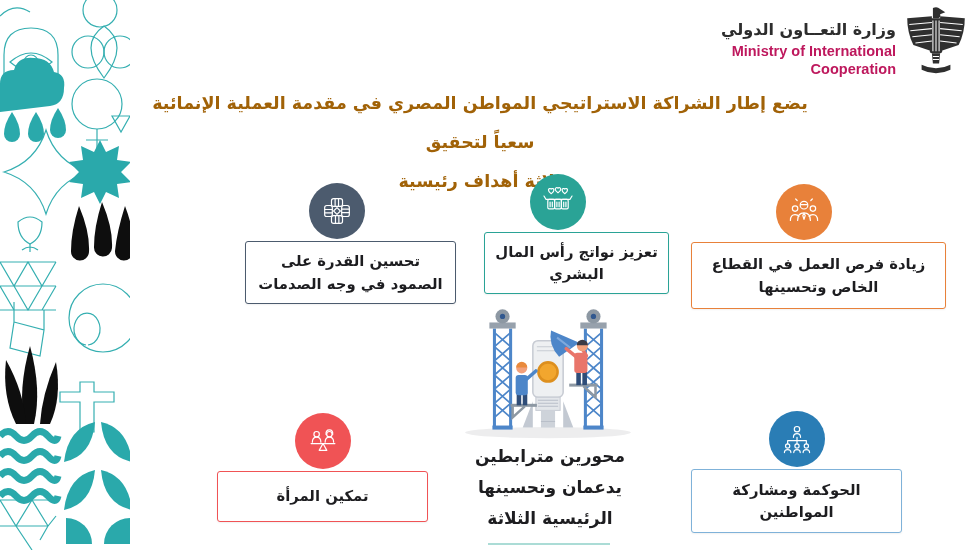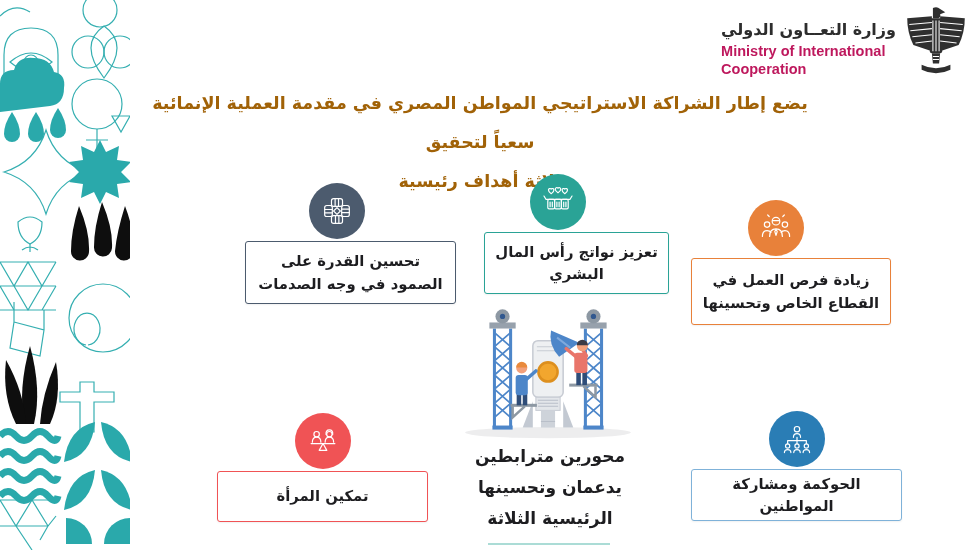--- a/index.html
+++ b/index.html
@@ -1,44 +1,44 @@
 <!DOCTYPE html>
 <html lang="ar"><head>
 <meta charset="utf-8">
 <style>
   html,body{margin:0;padding:0;background:#fff;}
   .canvas{position:relative;width:975px;height:550px;background:#ffffff;overflow:hidden;
           font-family:"DejaVu Sans",sans-serif;}
   .decor-strip{position:absolute;left:0;top:0;}
   
   .logo{position:absolute;top:6px;right:8px;display:flex;align-items:flex-start;}
-  .logo-text{margin-top:14px;margin-right:9px;}
+  .logo-text{text-align:right;margin-top:14px;margin-right:9px;}
   .logo-ar{font-size:16px;font-weight:bold;color:#2d2d2d;direction:rtl;margin-bottom:3px;}
   .logo-en{font-family:"Liberation Sans",sans-serif;font-size:14.5px;font-weight:bold;
            color:#be185d;line-height:18px;}
   
   .title{position:absolute;left:135px;top:84px;width:690px;text-align:center;direction:rtl;
          font-size:17.5px;font-weight:bold;color:#a16207;line-height:39px;}
   
   .goal{position:absolute;}
   .gbox{background:#fff;border:1.6px solid #999;border-radius:3px;display:flex;
         align-items:center;justify-content:center;text-align:center;direction:rtl;
         font-size:14.8px;font-weight:bold;color:#1d1d20;line-height:1.5;
         box-shadow:0 1px 2px rgba(0,0,0,.06);padding:2px 8px;box-sizing:border-box;}
   .circle{position:absolute;top:-58px;left:50%;margin-left:-28px;width:56px;height:56px;
           border-radius:50%;display:flex;align-items:center;justify-content:center;}
   .goal-hc{left:484px;top:232px;width:185px;}   .goal-hc .gbox{height:62px;border-color:#2aa396;}
   .goal-hc .circle{background:#2aa396;margin-left:-47px;}
   .goal-res{left:217px;top:241px;width:211px;padding-left:28px;}  .goal-res .gbox{height:63px;border-color:#4c5b6e;}
   .goal-res .circle{background:#4c5b6e;}
-  .goal-jobs{left:691px;top:242px;width:200px;margin-top:16px;} .goal-jobs .gbox{height:67px;border-color:#e8813a;}
+  .goal-jobs{left:691px;top:242px;width:255px;} .goal-jobs .gbox{height:67px;border-color:#e8813a;}
   .goal-jobs .circle{background:#e8813a;margin-left:-43px;}
   .goal-women{left:217px;top:471px;width:211px;}.goal-women .gbox{height:51px;border-color:#f05355;}
   .goal-women .circle{background:#f05355;}
-  .goal-gov{left:691px;top:469px;width:211px;}  .goal-gov .gbox{height:52px;border-color:#7fb2d9;}
+  .goal-gov{left:691px;top:469px;width:211px;}  .goal-gov .gbox{height:64px;border-color:#7fb2d9;}
   .goal-gov .circle{background:#2a7db5;}
   
   .illus{position:absolute;left:452px;top:308px;}
   .caption{position:absolute;left:432px;top:441px;width:236px;text-align:center;direction:rtl;
            font-size:17px;font-weight:bold;color:#1d1d20;line-height:31px;}
   .bottom-line{position:absolute;left:488px;top:543px;width:122px;height:2px;background:#abdcd6;}
 </style>
 </head>
 <body>
 

